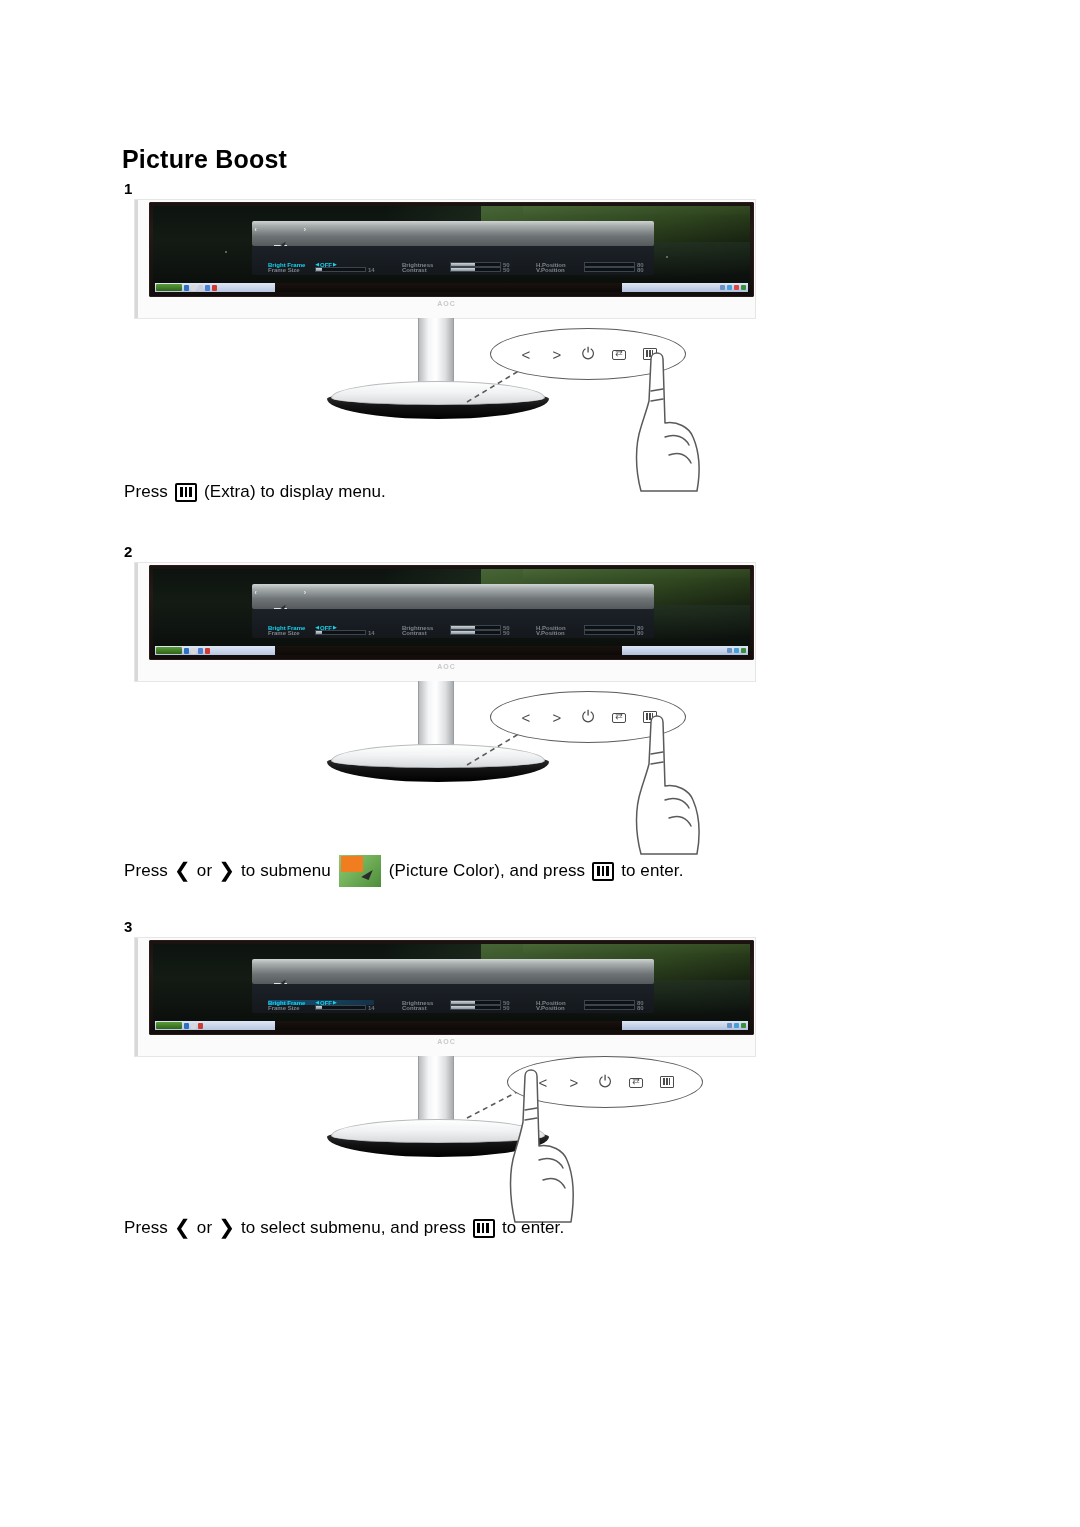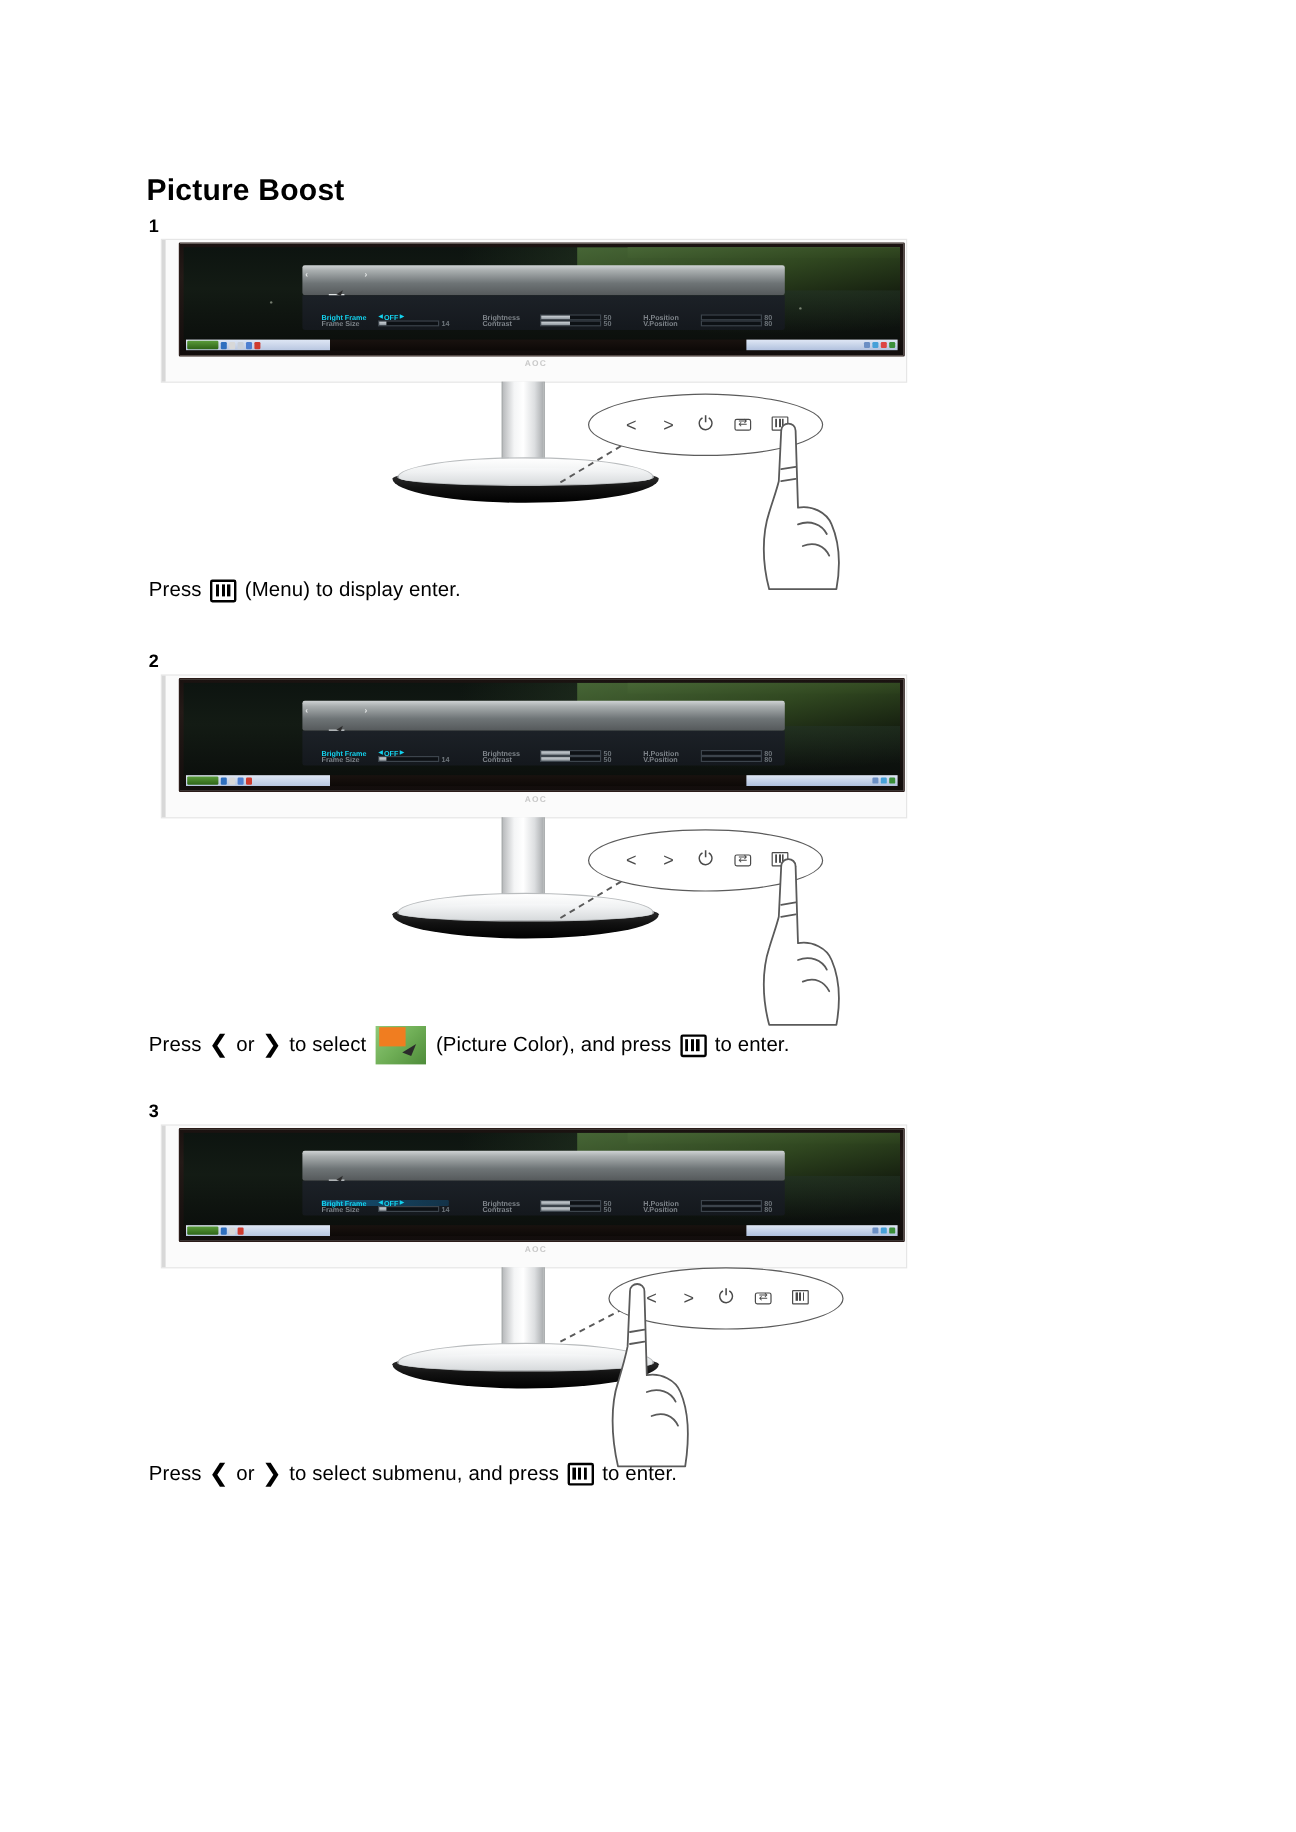--- a/index.html
+++ b/index.html
@@ -575,21 +575,21 @@
         <path d="M44,110 C54,106 62,110 66,118" fill="none"></path>
         <path d="M26,46 L38,44" fill="none"></path>
         <path d="M26,56 L38,54" fill="none"></path>
       </g>
     </svg>
   </div>
 
   <div class="caption" style="left:124px; top:482px;">
     <span>Press</span>
     <span class="menu-key"></span>
-    <span>(Menu) to display enter.</span>
+    <span>(Extra) to display menu.</span>
   </div>
 
   <div class="step-num" style="left:124px; top:543px;">2</div>
 
   <div class="monitor-block" style="left:135px; top:563px;">
     <div class="monitor-frame">
       <div class="bezel">
         <div class="screen">
           <div class="sky"></div>
           <div class="grass"></div>
@@ -725,21 +725,21 @@
         <path d="M26,56 L38,54" fill="none"></path>
       </g>
     </svg>
   </div>
 
   <div class="caption" style="left:124px; top:855px;">
     <span>Press</span>
     <span class="chev">❮</span>
     <span>or</span>
     <span class="chev">❯</span>
-    <span>to select</span>
+    <span>to submenu</span>
     <span class="pb-thumb"></span>
     <span>(Picture Color), and press</span>
     <span class="menu-key"></span>
     <span>to enter.</span>
   </div>
 
   <div class="step-num" style="left:124px; top:918px;">3</div>
 
   <div class="monitor-block" style="left:135px; top:938px;">
     <div class="monitor-frame">

